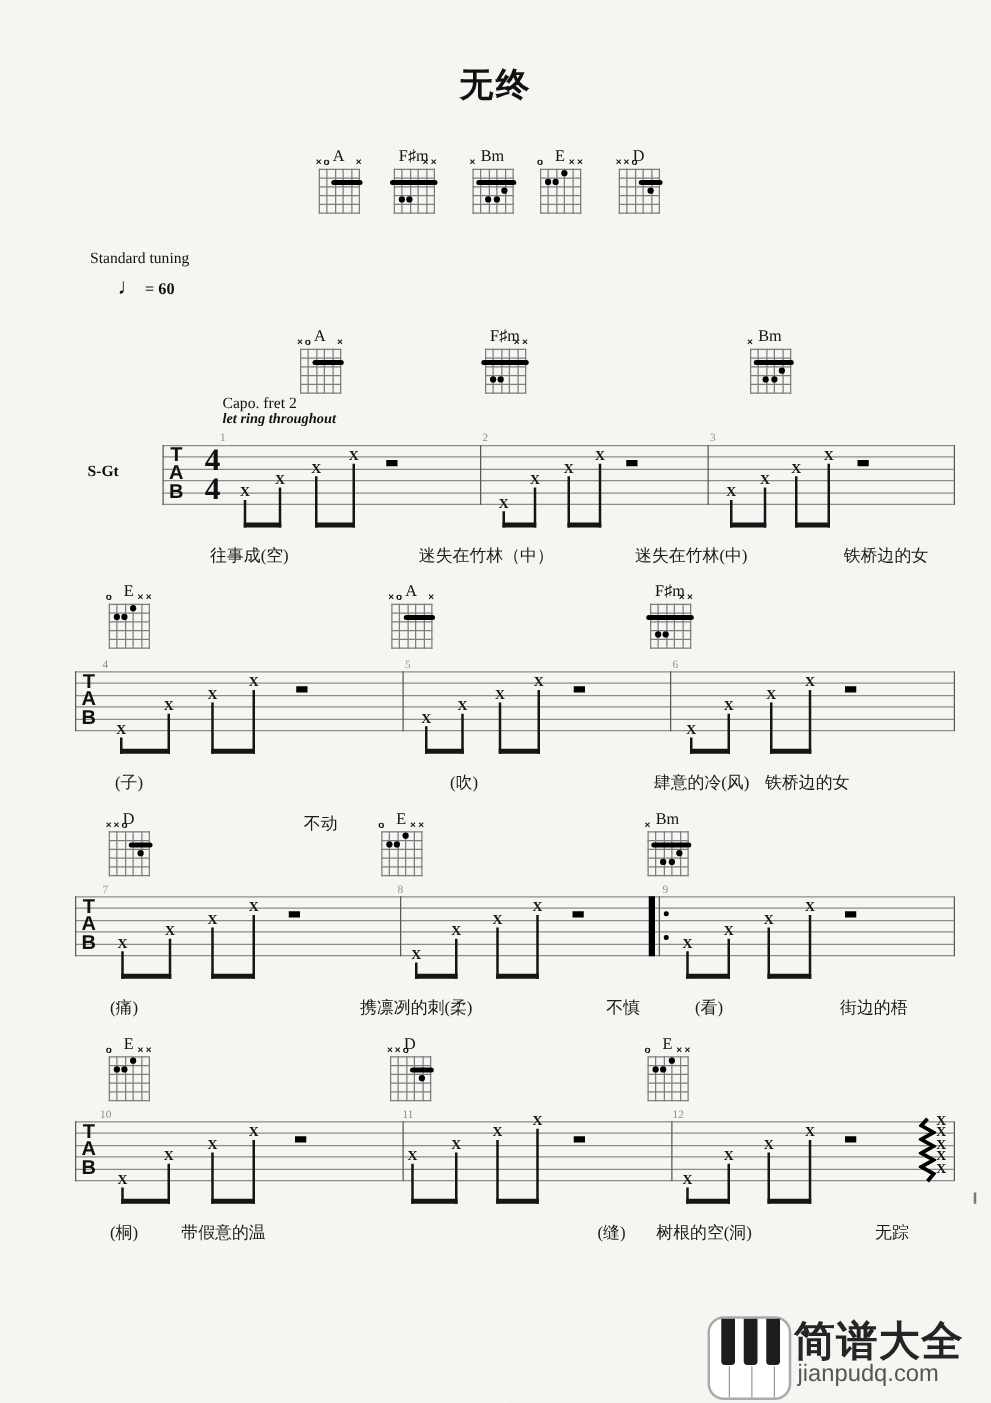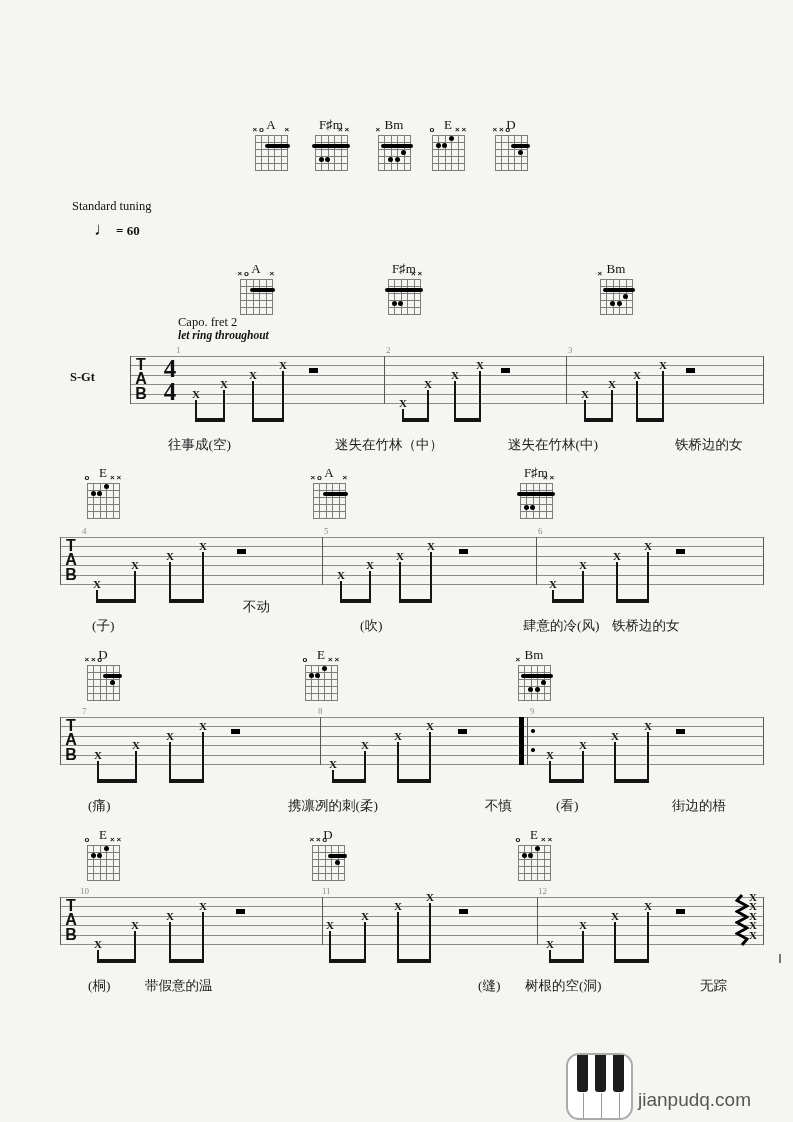--- a/index.html
+++ b/index.html
@@ -34,20 +34,21 @@
   .logo-url{font-family:"Liberation Sans",sans-serif;font-size:19px;color:#555;white-space:nowrap;}
   .licon{width:63px;height:63px;border:2.5px solid #ababab;border-radius:13px;background:#fff;}
   .bkey{position:absolute;top:0;width:11px;height:37px;background:#1d1d1d;border-radius:0 0 3px 3px;}
   .wdiv{position:absolute;top:38px;width:1.5px;height:25px;background:#9a9a9a;}
 </style>
 </head>
 <body>
 
 <div id="page">
 
+  <div class="abs title">无终</div>
 
   <div class="abs stext" style="left:72px;top:199px;">Standard tuning</div>
   <div class="abs" style="left:94px;top:219px;">
     <span class="tempo-note">♩</span>
     <span class="tempo-val">= 60</span>
   </div>
 
   <div class="abs capo1" style="left:178px;top:315px;">Capo. fret 2</div>
   <div class="abs capo2" style="left:178px;top:329px;">let ring throughout</div>
   <div class="abs sgt" style="left:70px;top:370px;">S-Gt</div>
@@ -313,21 +314,21 @@
         <div class="stem" style="position: absolute; left: 552.3px; top: 590px; height: 13px;"></div>
         <div class="stem" style="position: absolute; left: 582.3px; top: 571.2px; height: 31.8px;"></div>
         <div class="beam" style="position: absolute; left: 552px; top: 599px; width: 32px;"></div>
         <div class="stem" style="position: absolute; left: 616.3px; top: 561.8px; height: 41.2px;"></div>
         <div class="stem" style="position: absolute; left: 647.3px; top: 552.4px; height: 50.6px;"></div>
         <div class="beam" style="position: absolute; left: 616px; top: 599px; width: 33px;"></div>
         <div class="rest" style="position: absolute; left: 237px; top: 549px;"></div>
         <div class="rest" style="position: absolute; left: 459px; top: 549px;"></div>
         <div class="rest" style="position: absolute; left: 676px; top: 549px;"></div>
         <div class="lyric" style="position: absolute; left: 92px; top: 617px;">(子)</div>
-        <div class="lyric" style="position: absolute; left: 243px; top: 598px;">不动</div>
+        <div class="lyric" style="position: absolute; left: 243px; top: 650px;">不动</div>
         <div class="lyric" style="position: absolute; left: 360px; top: 617px;">(吹)</div>
         <div class="lyric" style="position: absolute; left: 523px; top: 617px;">肆意的冷(风)</div>
         <div class="lyric" style="position: absolute; left: 612px; top: 617px;">铁桥边的女</div>
         <div style="position: absolute; left: 0px; top: 0px;">
           <div class="chordname" style="position: absolute; left: 73px; top: 465px;">E</div>
           <div class="marker" style="position: absolute; left: 84.5px; top: 474px;">o</div>
           <div class="marker" style="position: absolute; left: 110.1px; top: 474px;">×</div>
           <div class="marker" style="position: absolute; left: 116.5px; top: 474px;">×</div>
           <div class="gline" style="position: absolute; left: 87px; top: 483px; width: 1px; height: 35.5px;"></div>
           <div class="gline" style="position: absolute; left: 93.4px; top: 483px; width: 1px; height: 35.5px;"></div>
@@ -636,16 +637,17 @@
 
   <div class="abs" style="left:566px;top:1053px;width:227px;height:69px;">
     <div class="licon abs" style="left:0;top:0;">
       <div class="bkey" style="left:9px;"></div>
       <div class="bkey" style="left:27px;"></div>
       <div class="bkey" style="left:45px;"></div>
       <div class="wdiv" style="left:14.5px;"></div>
       <div class="wdiv" style="left:32.5px;"></div>
       <div class="wdiv" style="left:50.5px;"></div>
     </div>
+    <div class="logo-name abs" style="left:69px;top:-2px;">简谱大全</div>
     <div class="logo-url abs" style="left:72px;top:36px;">jianpudq.com</div>
   </div>
 
 </div>
 
 </body></html>

